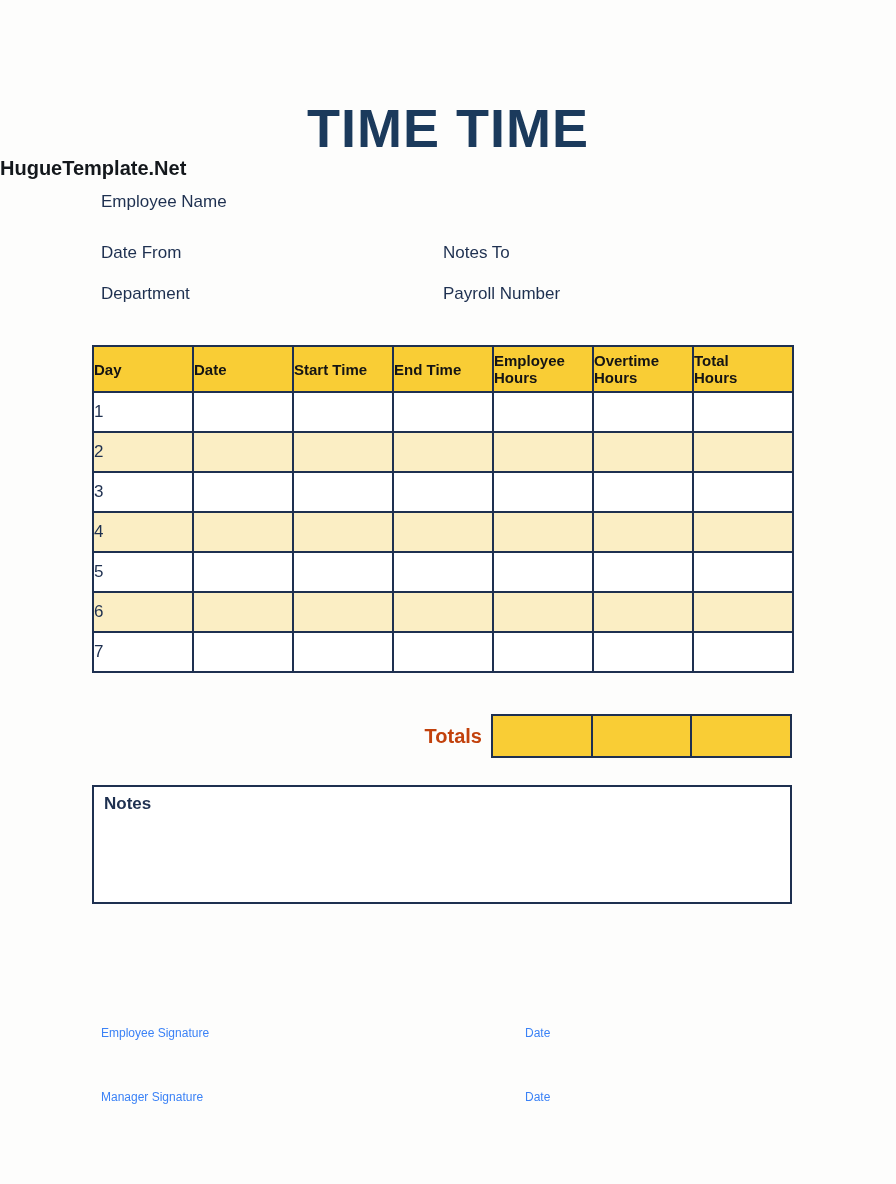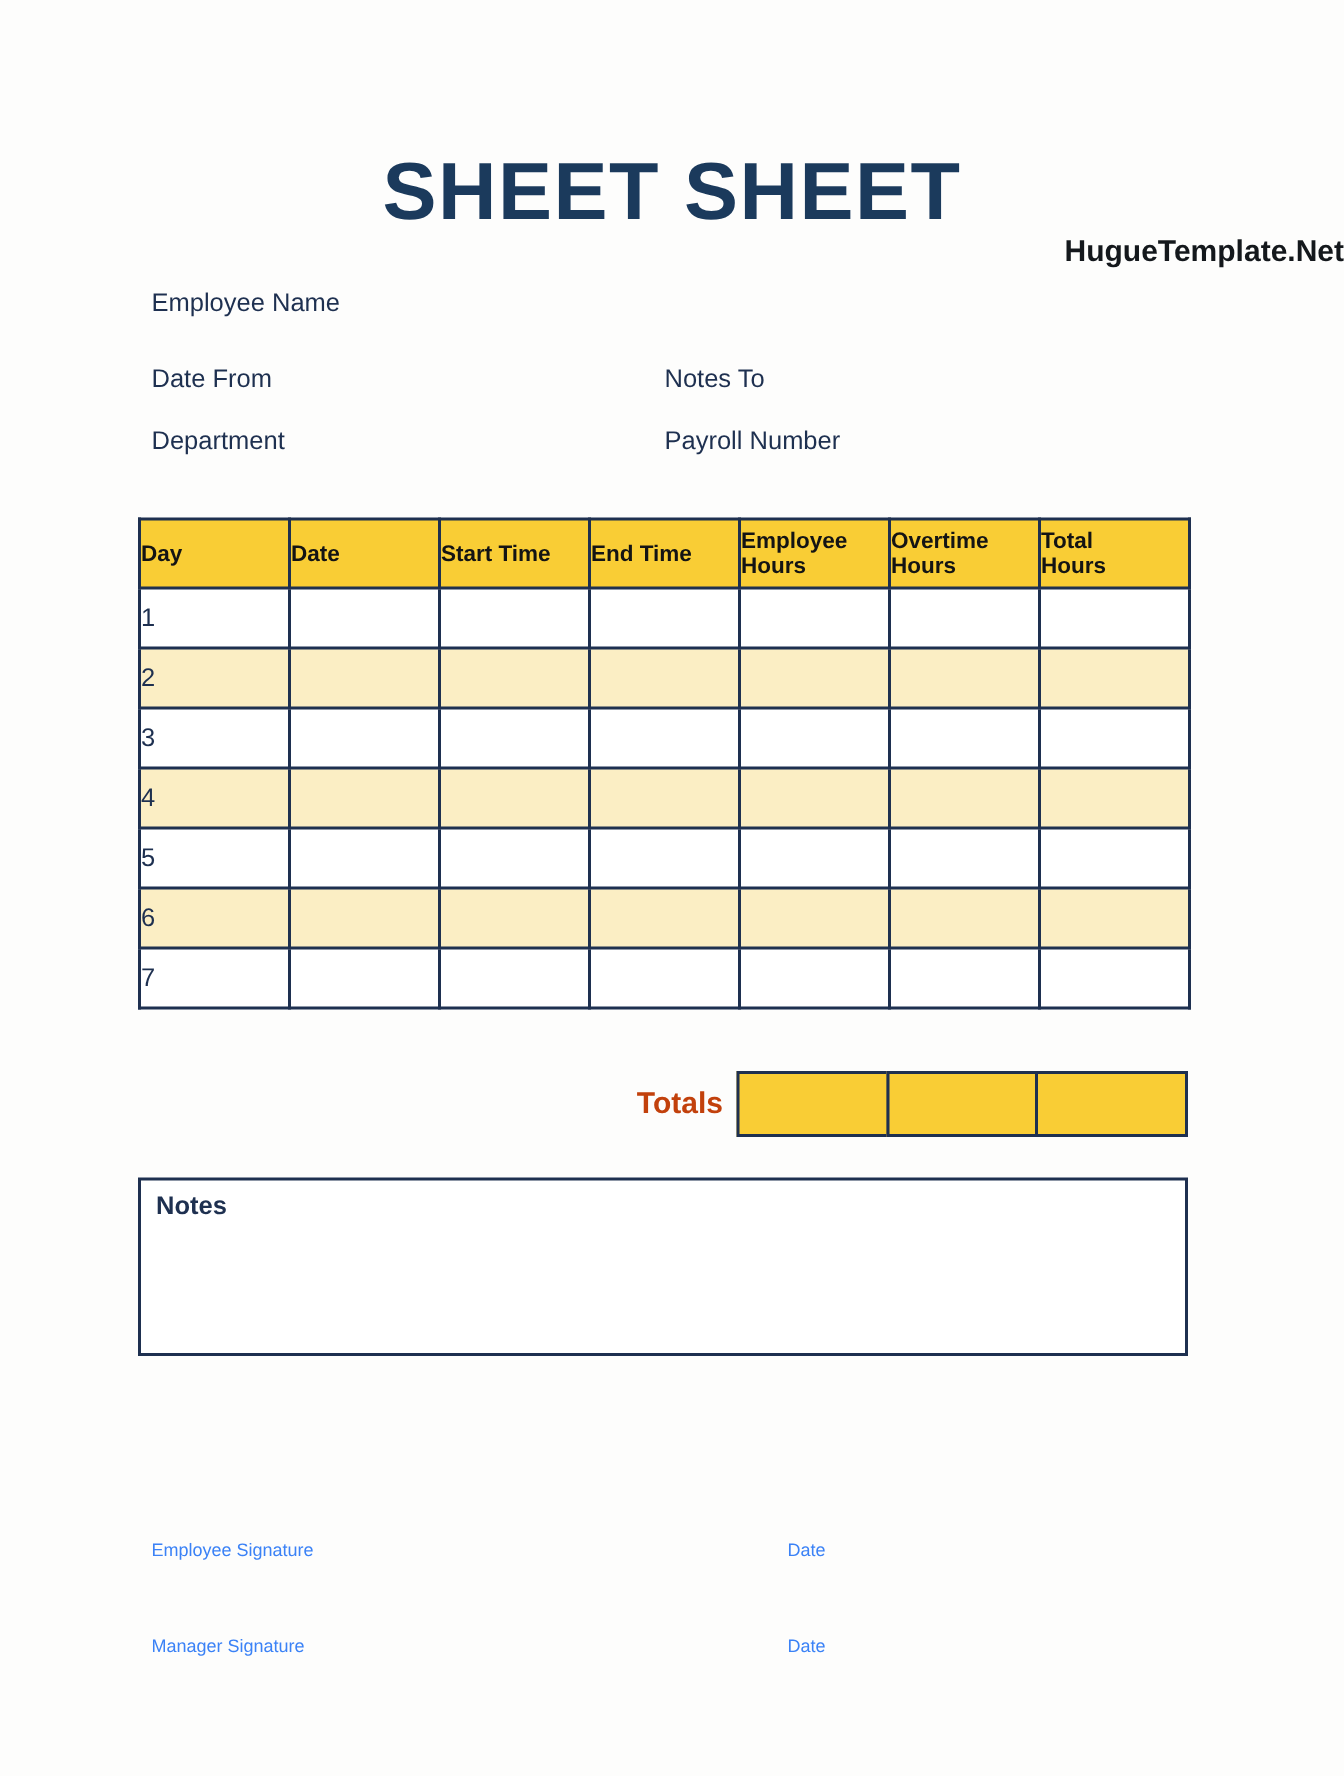--- a/index.html
+++ b/index.html
@@ -35,21 +35,21 @@
     font-weight: 700;
     letter-spacing: 1px;
     color: #1b3a5c;
     line-height: 60px;
   }
   .subtitle {
     position: absolute;
     left: 0;
     top: 155px;
     width: 896px;
-    text-align: right;
+    text-align: left;
     font-size: 20px;
     font-weight: 700;
     color: #14181c;
     line-height: 26px;
   }
 
   
   .field {
     position: absolute;
     font-size: 17px;
@@ -168,21 +168,21 @@
   .s-emp      { left: 101px; top: 1022px; }
   .s-emp-date { left: 525px; top: 1022px; }
   .s-mgr      { left: 101px; top: 1086px; }
   .s-mgr-date { left: 525px; top: 1086px; }
 </style>
 </head>
 <body>
 
 <div class="page">
 
-  <div class="title">SHEET SHEET</div>
+  <div class="title">TIME TIME</div>
   <div class="subtitle">HugueTemplate.Net</div>
 
   <div class="field f-emp-name">Employee Name</div>
   <div class="field f-date-from">Date From</div>
   <div class="field f-date-to">Notes To</div>
   <div class="field f-dept">Department</div>
   <div class="field f-payroll">Payroll Number</div>
 
   <table class="sheet-table">
     <colgroup>

